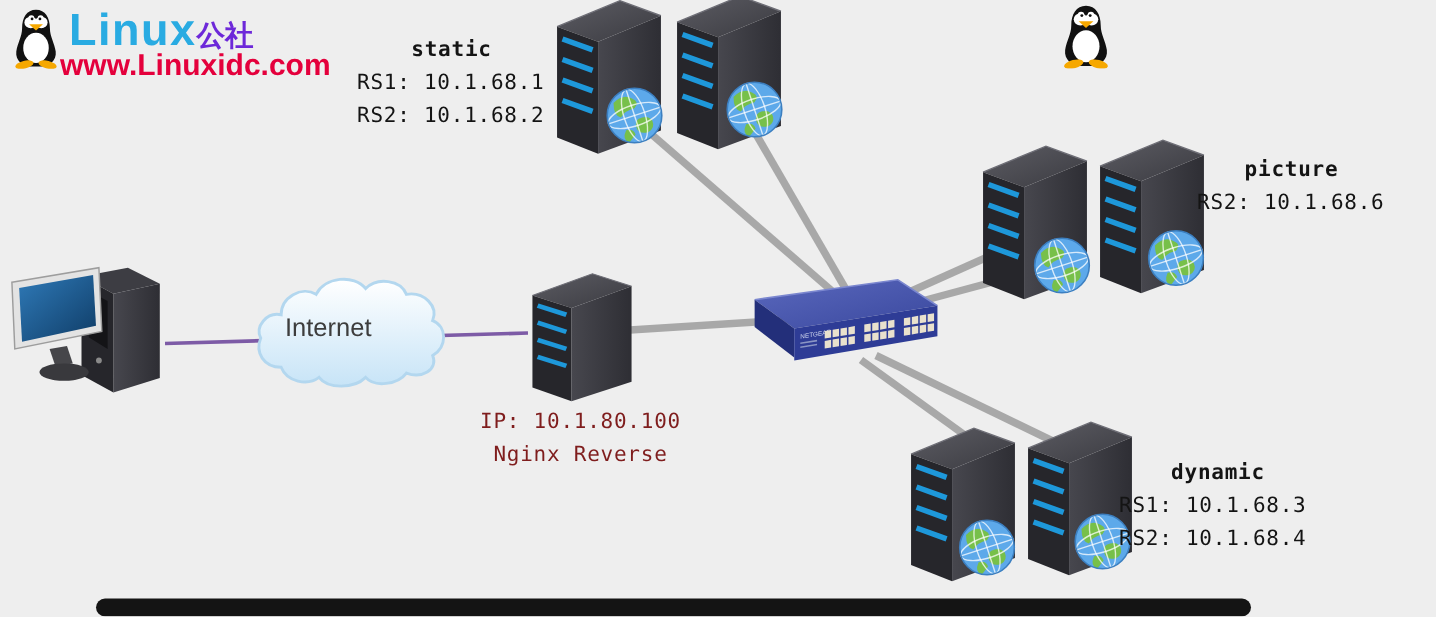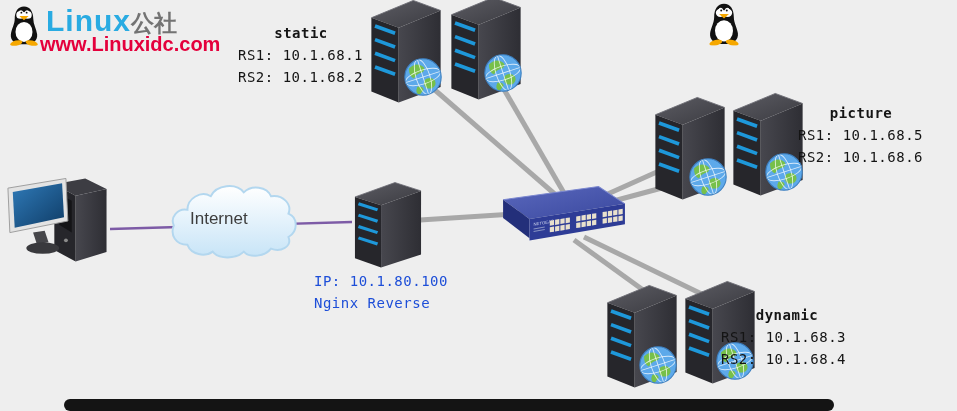--- a/index.html
+++ b/index.html
@@ -2,30 +2,30 @@
 <html><head>
 <meta charset="utf-8">
 <style>
   html,body{margin:0;padding:0;background:#eee;}
   .stage{position:relative;width:957px;height:411px;background:#eeeeee;overflow:hidden;
          font-family:"DejaVu Sans Mono","Liberation Mono",monospace;}
   .abs{position:absolute;}
   svg.abs{display:block;}
   .group-label{position:absolute;color:#141414;font-size:14px;line-height:22px;letter-spacing:.5px;}
   .group-label .g-title{text-align:center;font-weight:bold;}
-  .nginx-label{position:absolute;color:#1d4ed8;font-size:14px;line-height:22px;letter-spacing:.5px;}
+  .nginx-label{position:absolute;color:#7f1d1d;font-size:14px;line-height:22px;letter-spacing:.5px;text-align:center;}
   .internet-label{position:absolute;left:190px;top:209px;width:96px;text-align:left;
                   font-family:"Liberation Sans","DejaVu Sans",sans-serif;
                   font-size:17px;color:#3d3d3d;}
   .logo{position:absolute;left:4px;top:2px;width:230px;height:60px;}
   .logo .tux{position:absolute;left:3px;top:0;}
   .logo .brand-line{position:absolute;left:42px;top:2px;white-space:nowrap;
                     font-family:"Liberation Sans","DejaVu Sans",sans-serif;font-weight:bold;}
   .logo .brand{font-size:30px;color:#29abe2;letter-spacing:1px;}
-  .logo .brand-suffix{font-size:23px;color:#737373;}
+  .logo .brand-suffix{font-size:19px;color:#6d28d9;}
   .logo .website{position:absolute;left:36px;top:31px;white-space:nowrap;
                  font-family:"Liberation Sans","DejaVu Sans",sans-serif;
                  font-weight:bold;font-size:20px;color:#e4003c;}
   .bottom-bar{position:absolute;left:64px;top:399px;width:770px;height:12px;
               background:#141414;border-radius:6px;}
 </style>
 </head>
 <body>
 
 <div class="stage">
@@ -224,37 +224,36 @@
       <use href="#sym-globe"></use>
     </svg>
   <svg class="abs" style="left:648px;top:92px" width="84" height="113" viewBox="0 0 92 124">
       <use href="#sym-server"></use>
     </svg>
   <svg class="abs" style="left:687px;top:156px" width="42" height="42" viewBox="0 0 60 60">
       <use href="#sym-globe"></use>
     </svg>
   <div class="group-label" style="left:798px;top:102px;width:126px">
     <div class="g-title">picture</div>
-    <div>RS1: 10.1.68.5</div>
     <div>RS2: 10.1.68.6</div>
   </div>
 
   <svg class="abs" style="left:678px;top:276px" width="84" height="113" viewBox="0 0 92 124">
       <use href="#sym-server"></use>
     </svg>
   <svg class="abs" style="left:714px;top:340px" width="42" height="42" viewBox="0 0 60 60">
       <use href="#sym-globe"></use>
     </svg>
   <svg class="abs" style="left:600px;top:280px" width="84" height="113" viewBox="0 0 92 124">
       <use href="#sym-server"></use>
     </svg>
   <svg class="abs" style="left:637px;top:344px" width="42" height="42" viewBox="0 0 60 60">
       <use href="#sym-globe"></use>
     </svg>
-  <div class="group-label" style="left:721px;top:304px;width:132px">
+  <div class="group-label" style="left:746px;top:304px;width:132px">
     <div class="g-title">dynamic</div>
     <div>RS1: 10.1.68.3</div>
     <div>RS2: 10.1.68.4</div>
   </div>
 
   <svg class="abs" style="left:706px;top:1px" width="36" height="45" viewBox="0 0 44 54">
       <use href="#sym-tux"></use>
     </svg>
 
   <div class="bottom-bar"></div>

